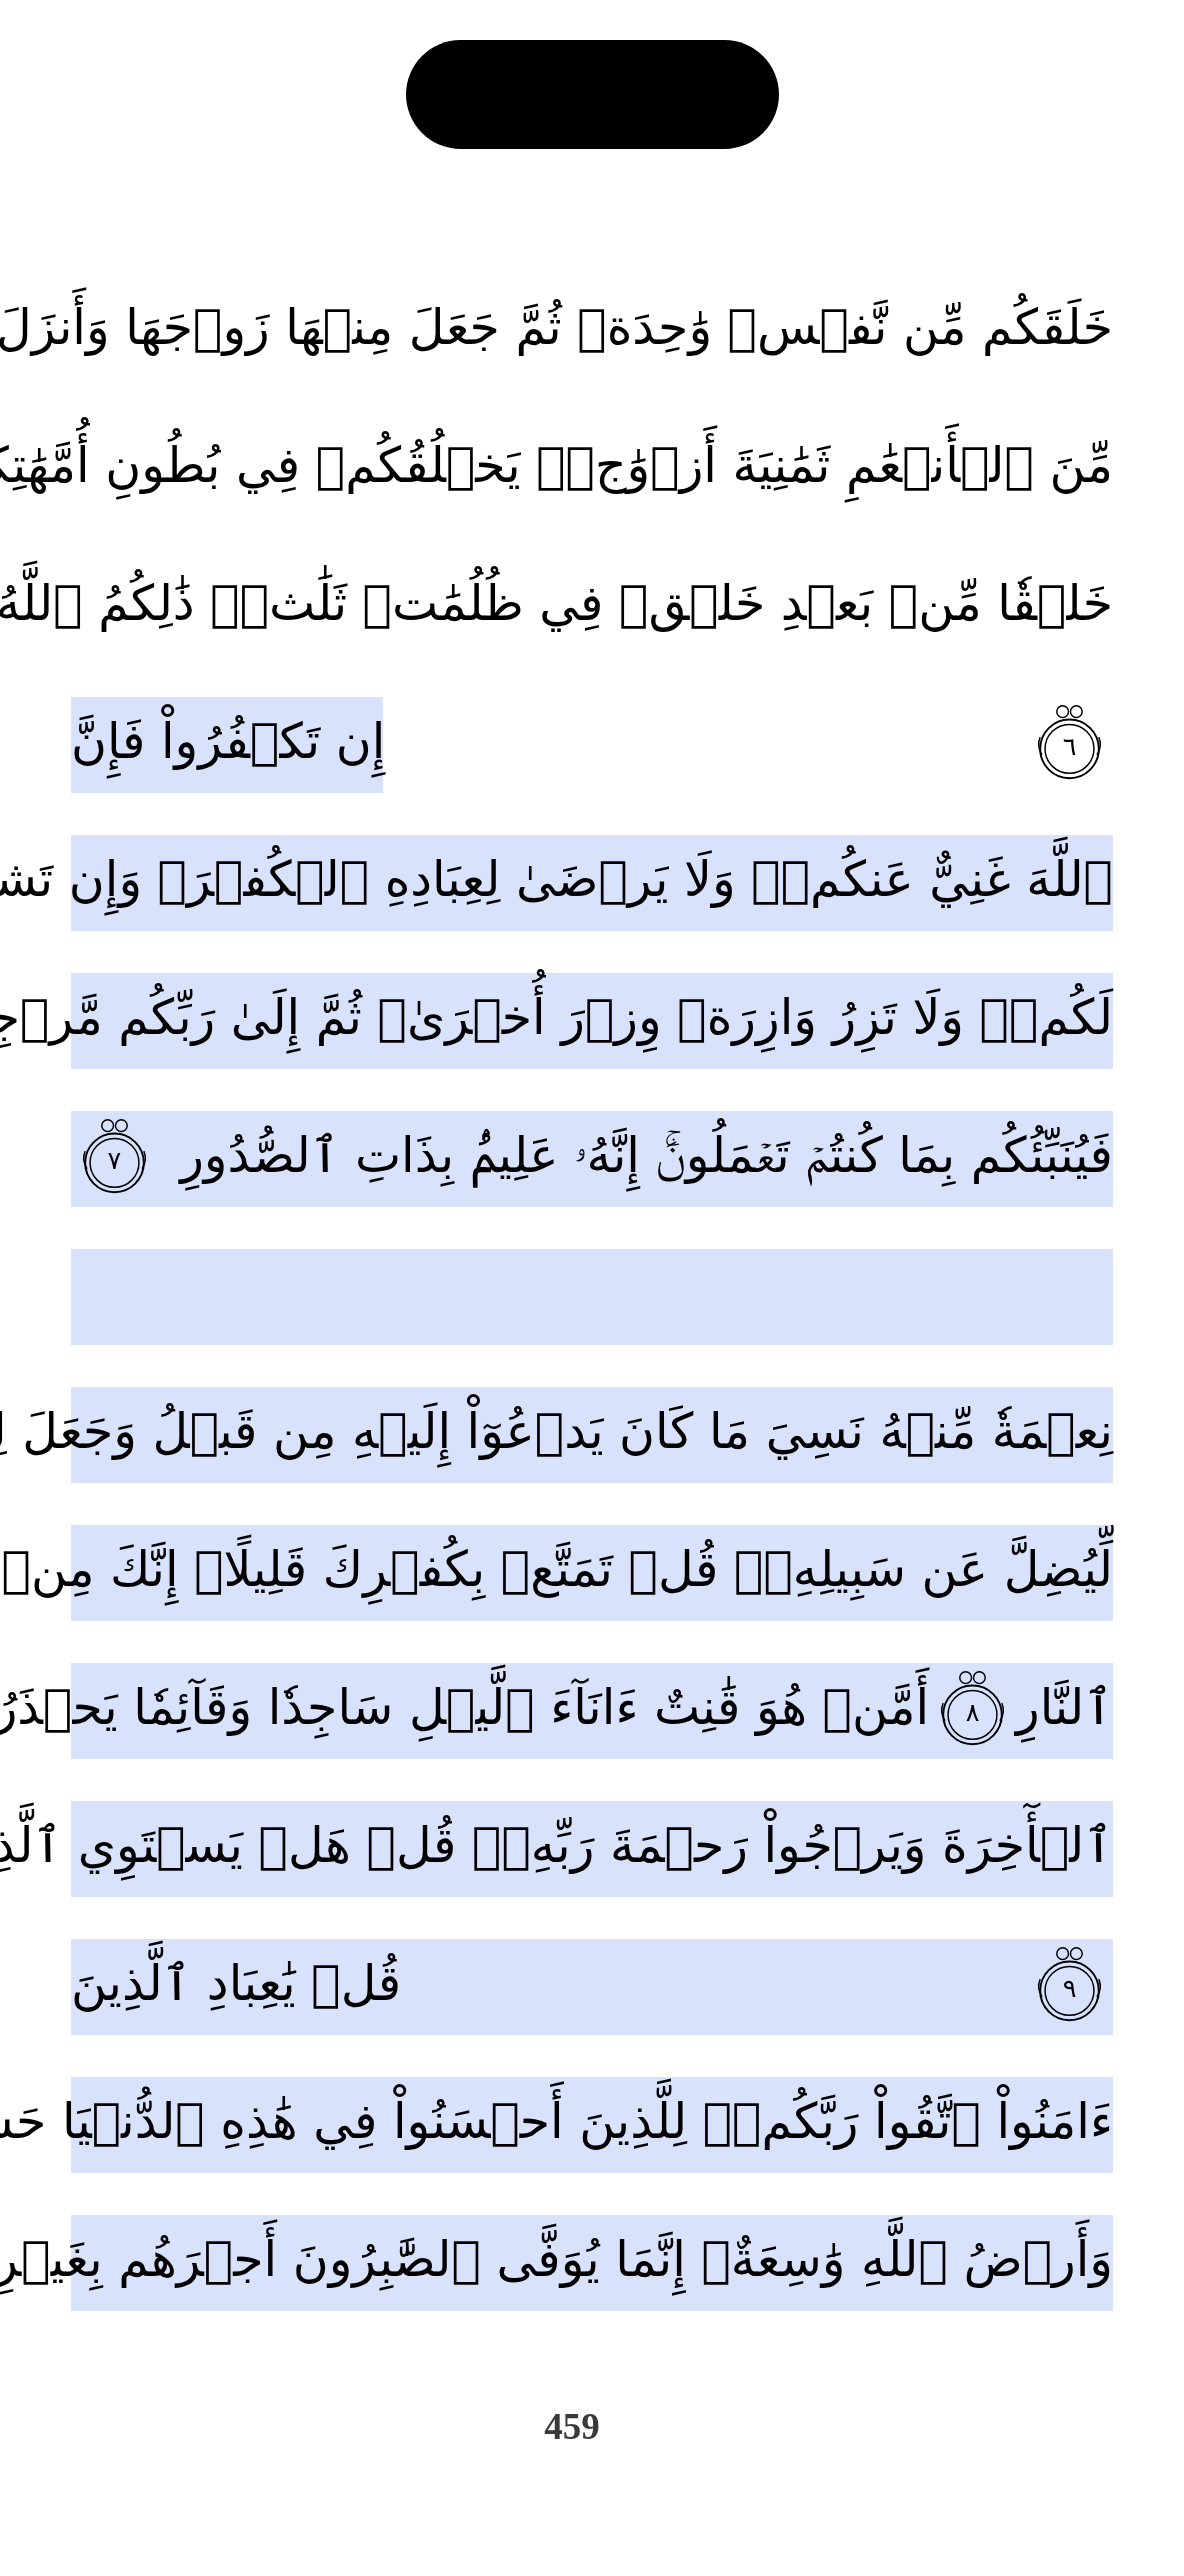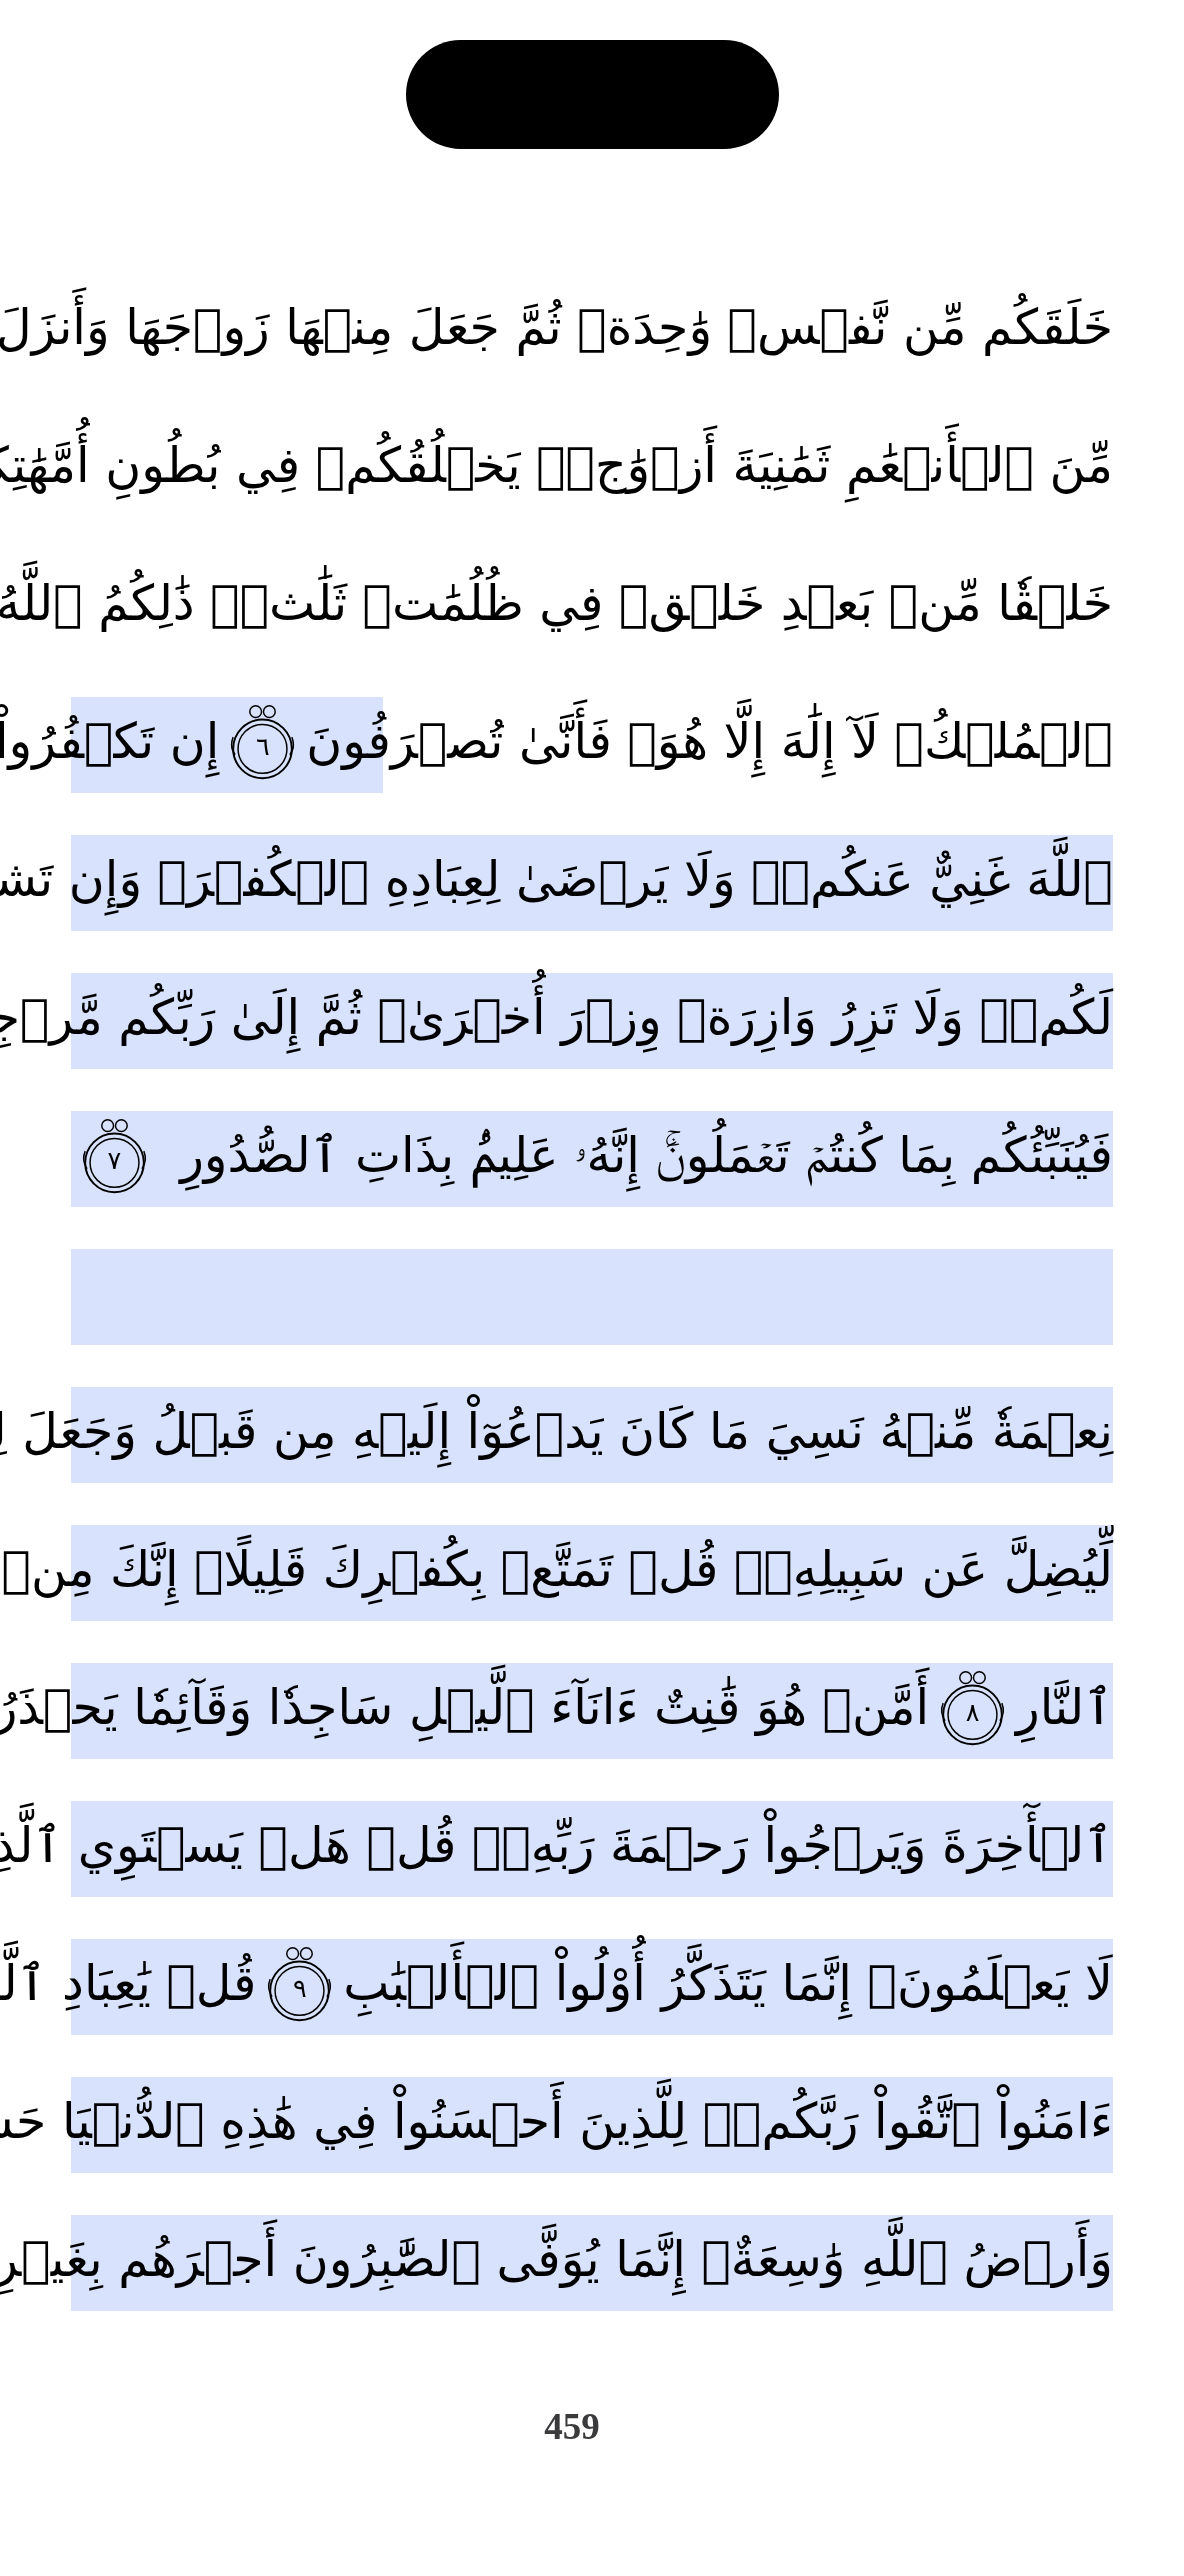--- a/index.html
+++ b/index.html
@@ -127,21 +127,20 @@
 
   <div class="line">
     <div class="text">
       <span class="seg">خَلۡقٗا مِّنۢ بَعۡدِ خَلۡقٖ فِي ظُلُمَٰتٖ ثَلَٰثٖۚ ذَٰلِكُمُ ٱللَّهُ رَبُّكُمۡ لَهُ</span>
     </div>
   </div>
 
   <div class="line">
     <div class="hl partial" style="width: 312px; background: rgb(216, 226, 252);"></div>
     <div class="text">
-      <span class="seg">ٱلۡمُلۡكُۖ لَآ إِلَٰهَ إِلَّا هُوَۖ فَأَنَّىٰ تُصۡرَفُونَ</span>
       <span class="ayah">
         <svg width="71" height="88" viewBox="0 0 72 90">
           <circle cx="36" cy="52" r="30" fill="none" stroke="#000" stroke-width="2"></circle>
           <circle cx="36" cy="52" r="25" fill="none" stroke="#000" stroke-width="1.5"></circle>
           <circle cx="29" cy="14" r="6" fill="none" stroke="#000" stroke-width="1.5"></circle>
           <circle cx="43" cy="14" r="6" fill="none" stroke="#000" stroke-width="1.5"></circle>
           <path d="M6 40 q-4 10 2 18 M66 40 q4 10 -2 18" fill="none" stroke="#000" stroke-width="1.5"></path>
         </svg>
         <span class="num">٦</span>
       </span>
@@ -219,21 +218,20 @@
   <div class="line">
     <div class="hl full" style="background: rgb(216, 226, 252);"></div>
     <div class="text">
       <span class="seg">ٱلۡأٓخِرَةَ وَيَرۡجُواْ رَحۡمَةَ رَبِّهِۦۗ قُلۡ هَلۡ يَسۡتَوِي ٱلَّذِينَ يَعۡلَمُونَ وَٱلَّذِينَ</span>
     </div>
   </div>
 
   <div class="line">
     <div class="hl full" style="background: rgb(216, 226, 252);"></div>
     <div class="text">
-      <span class="seg">لَا يَعۡلَمُونَۗ إِنَّمَا يَتَذَكَّرُ أُوْلُواْ ٱلۡأَلۡبَٰبِ</span>
       <span class="ayah">
         <svg width="71" height="88" viewBox="0 0 72 90">
           <circle cx="36" cy="52" r="30" fill="none" stroke="#000" stroke-width="2"></circle>
           <circle cx="36" cy="52" r="25" fill="none" stroke="#000" stroke-width="1.5"></circle>
           <circle cx="29" cy="14" r="6" fill="none" stroke="#000" stroke-width="1.5"></circle>
           <circle cx="43" cy="14" r="6" fill="none" stroke="#000" stroke-width="1.5"></circle>
           <path d="M6 40 q-4 10 2 18 M66 40 q4 10 -2 18" fill="none" stroke="#000" stroke-width="1.5"></path>
         </svg>
         <span class="num">٩</span>
       </span>

